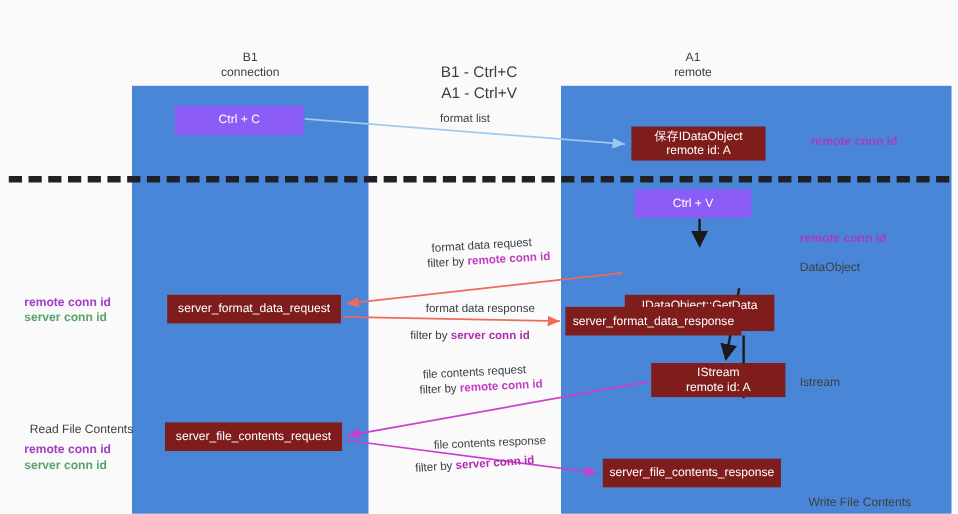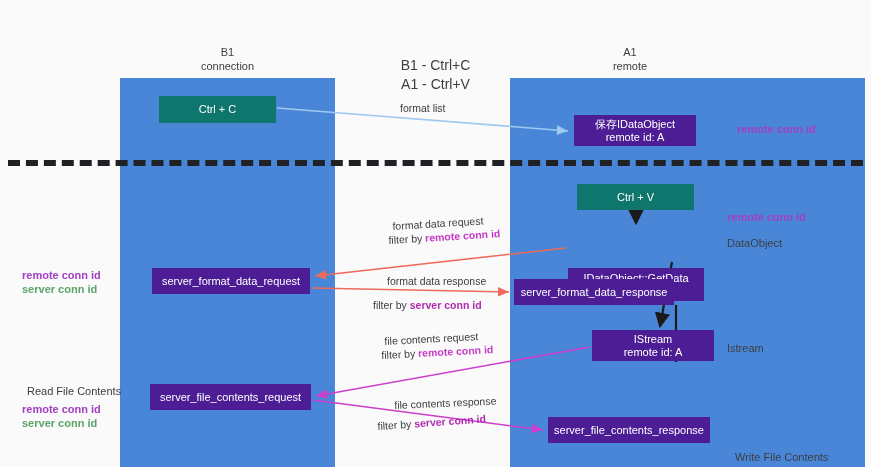--- a/index.html
+++ b/index.html
@@ -69,27 +69,27 @@
     flex-direction: column;
     align-items: center;
     justify-content: center;
     text-align: center;
     font-size: 11px;
     line-height: 13px;
     color: #ffffff;
     box-sizing: border-box;
     padding: 2px 4px;
   }
-  .node.green  { background: #0f766e; }
-  .node.orange { background: #4c1d95; align-items: center; }
+  .node.green  { background: #8b5cf6; }
+  .node.orange { background: #7f1d1d; align-items: center; }
   .node .l2 { display: block; }
 
   #node-ctrlc   { left: 159px; top: 96px;  width: 117px; height: 27px; }
   #node-dataobj { left: 574px; top: 115px; width: 122px; height: 31px; }
-  #node-ctrlv   { left: 577px; top: 184px; width: 117px; height: 26px; }
+  #node-ctrlv   { left: 577px; top: 172px; width: 106px; height: 26px; }
   #node-getdata { left: 568px; top: 228px; width: 136px; height: 33px; margin-top: 40px; }
   #node-sfreq   { left: 152px; top: 268px; width: 158px; height: 26px; }
   #node-sfresp  { left: 514px; top: 279px; width: 160px; height: 26px; }
   #node-istream { left: 592px; top: 330px; width: 122px; height: 31px; }
   #node-sfcreq  { left: 150px; top: 384px; width: 161px; height: 26px; }
   #node-sfcresp { left: 548px; top: 417px; width: 162px; height: 26px; }
 
   
   .side-note {
     position: absolute;

